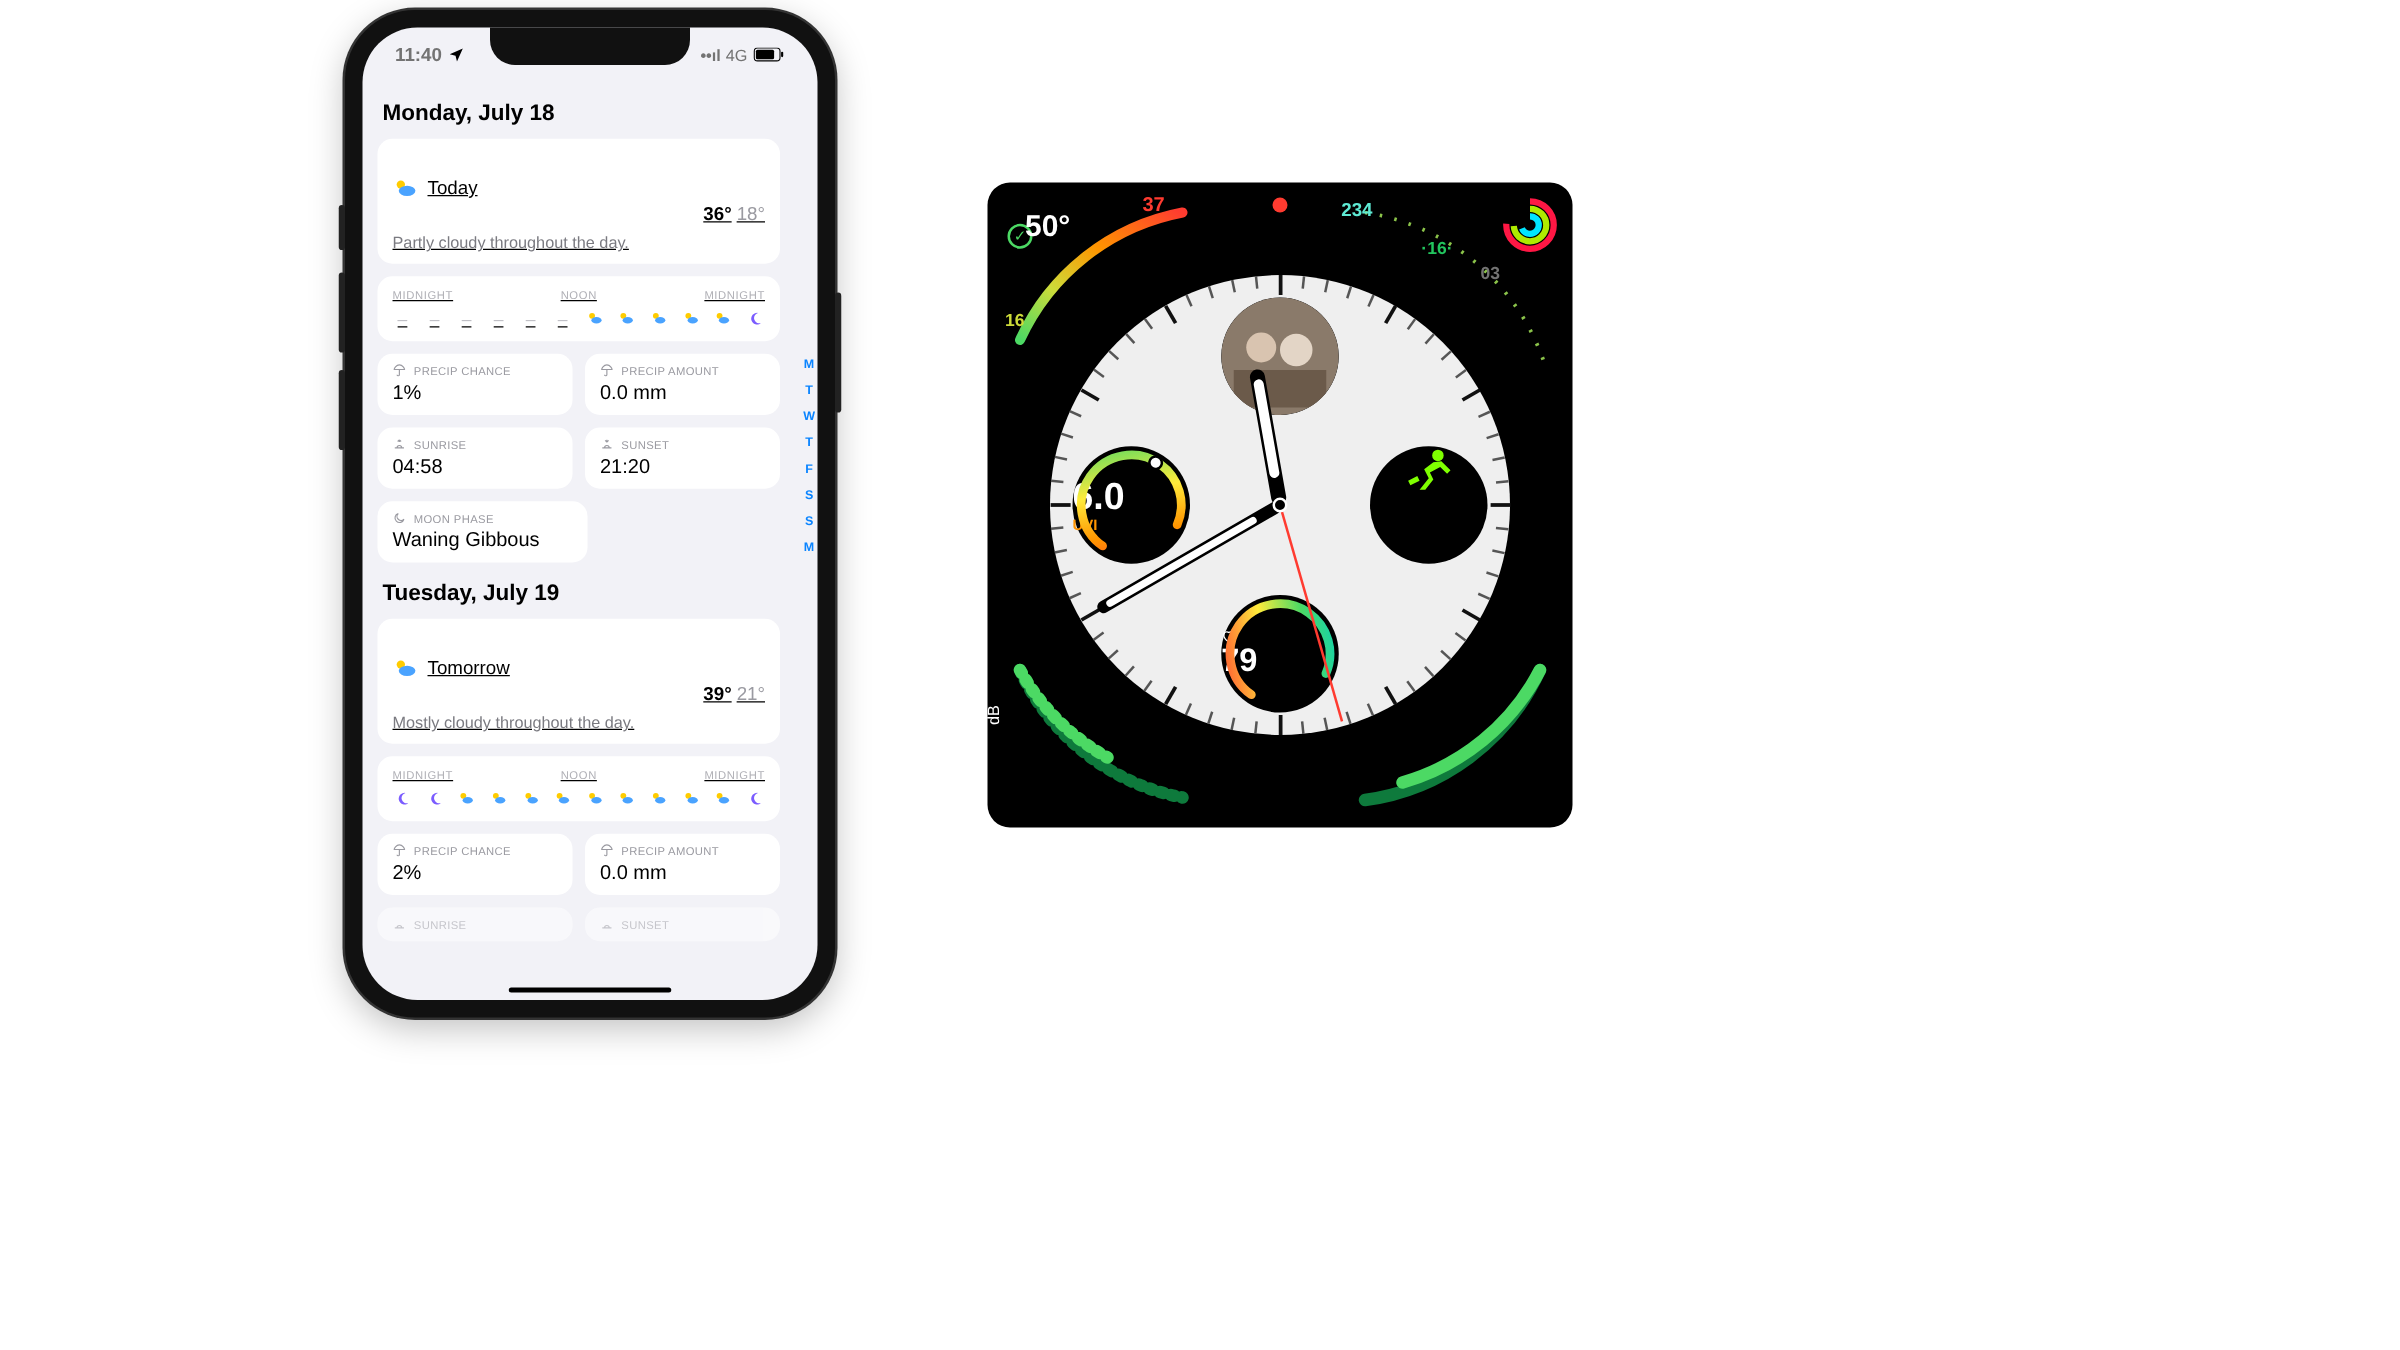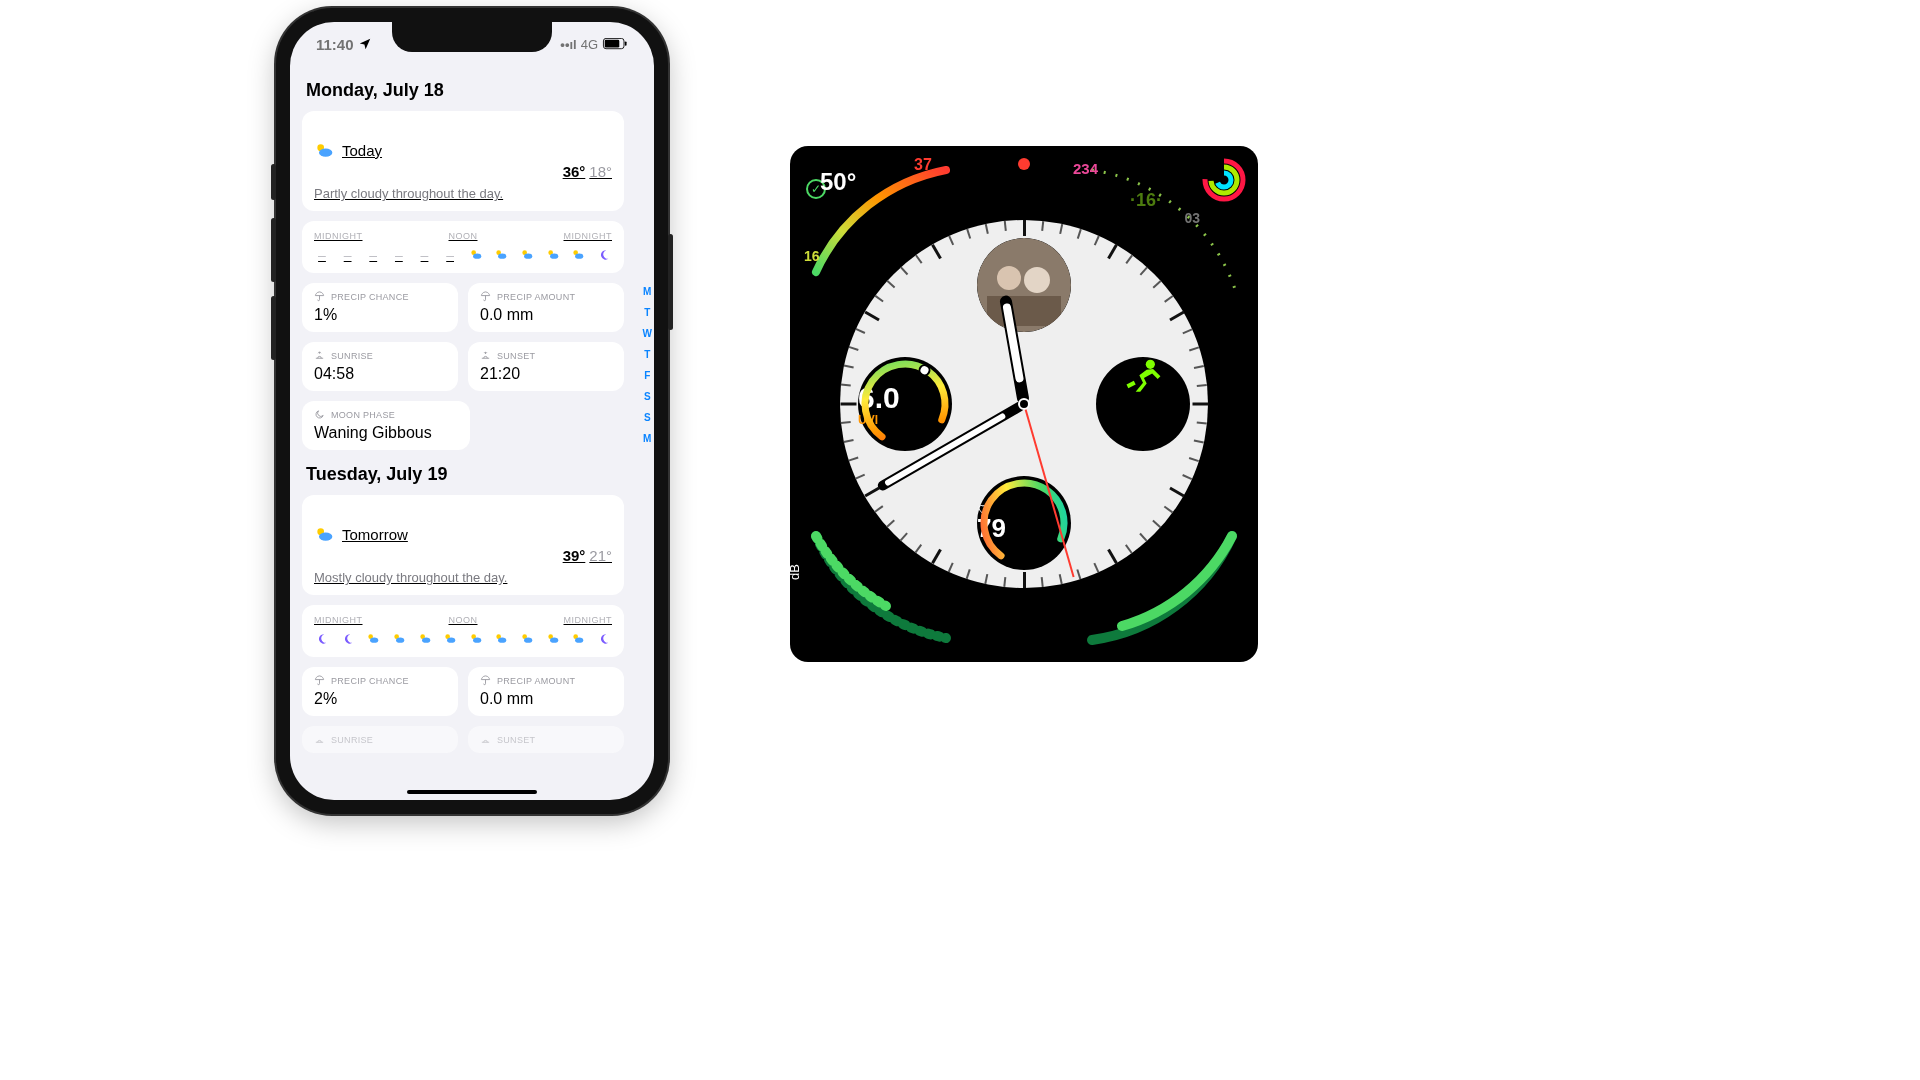--- a/index.html
+++ b/index.html
@@ -94,22 +94,22 @@
 .hand-sec::after { content:""; position:absolute; left:-3px; bottom:-3px; width:8px; height:8px; border-radius:50%; background:#ff3b30; }
 .pin { position:absolute; left:50%; top:50%; width:12px; height:12px; margin:-6px; border-radius:50%; background:#000; border:2px solid #fff; z-index:10; }
 
 .red-dot { position:absolute; top:12px; left:50%; transform:translateX(-50%); width:12px; height:12px; border-radius:50%; background:#ff3b30; }
 
 .activity-rings { position:absolute; top:12px; right:12px; width:44px; height:44px; }
 
 .arc-lbl { position:absolute; font-size:14px; font-weight:600; }
 .temp-30 { color:#fff; top:22px; left:30px; font-size:24px;}
 .temp-37 { color:#ff3b30; top:10px; left:124px; font-size:16px;}
-.temp-234 { color:#ec4899; top:14px; right:160px; font-size:15px;}
-.temp-16a { color:#4d7c0f; top:44px; right:96px; font-size:18px;text-align:center;}
+.temp-234 { color:#5eead4; top:14px; right:160px; font-size:15px;}
+.temp-16a { color:#22c55e; top:44px; right:96px; font-size:14px;text-align:center;}
 .temp-03 { color:#737373; top:64px; right:58px; font-size:14px;}
 .temp-16b { color:#cddc39; top:102px; left:14px; font-size:14px; }
 
 .db-lbl { position:absolute; left:12px; bottom:82px; color:#fff; font-size:13px; transform:rotate(-90deg); transform-origin:left bottom;}
 
 .check { width:20px; height:20px; border-radius:50%; border:2px solid #4cd964; display:inline-flex; align-items:center; justify-content:center; color:#4cd964; font-size:12px; margin-right:4px;}
 
 </style>
 </head>
 <body>

